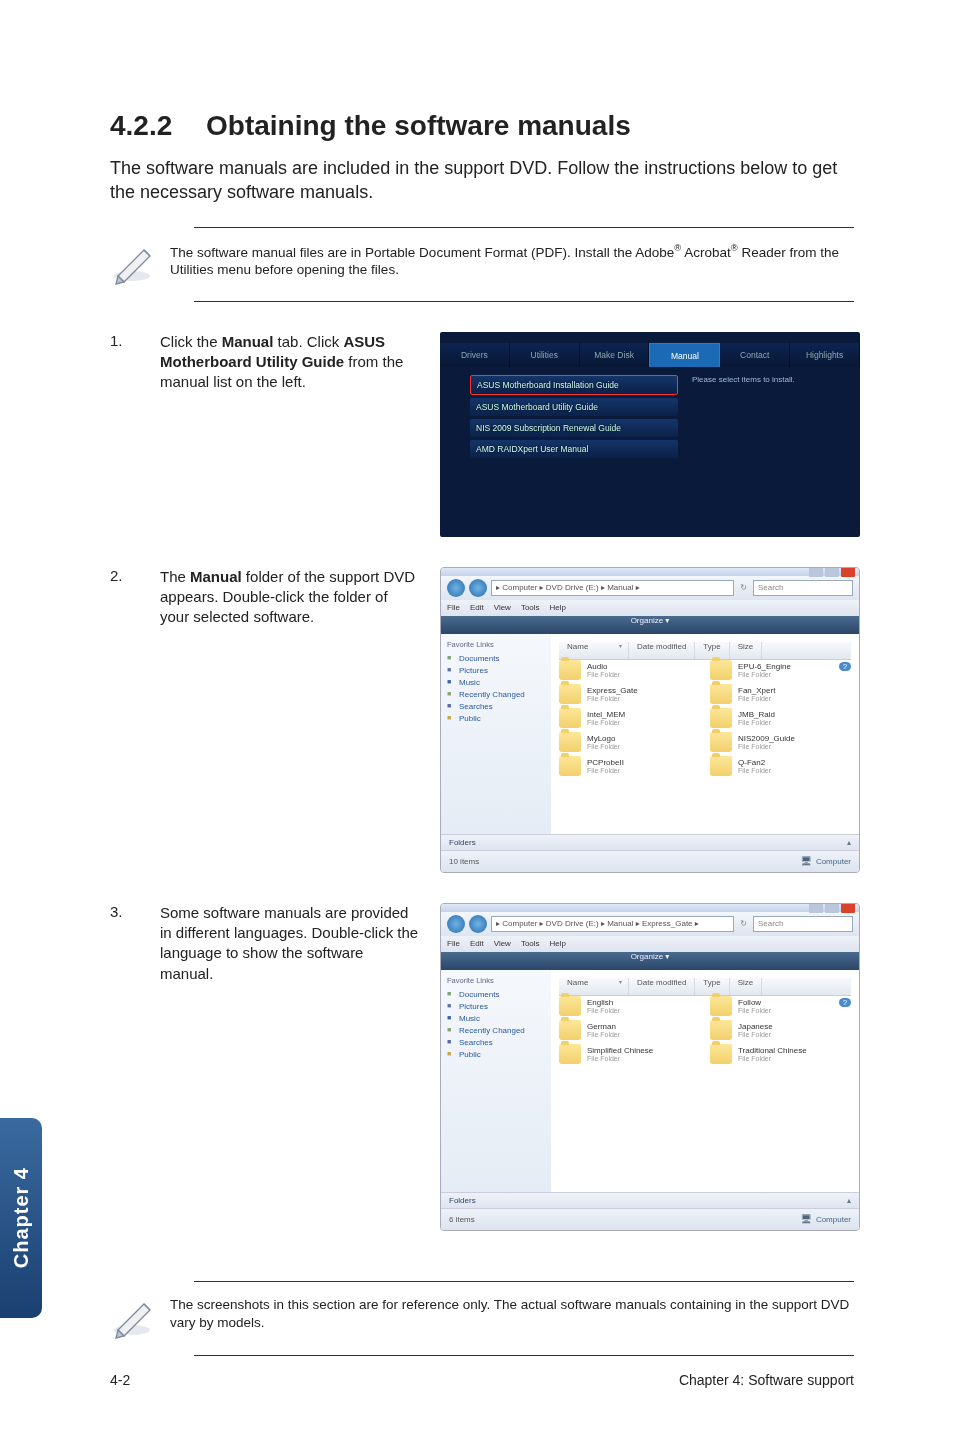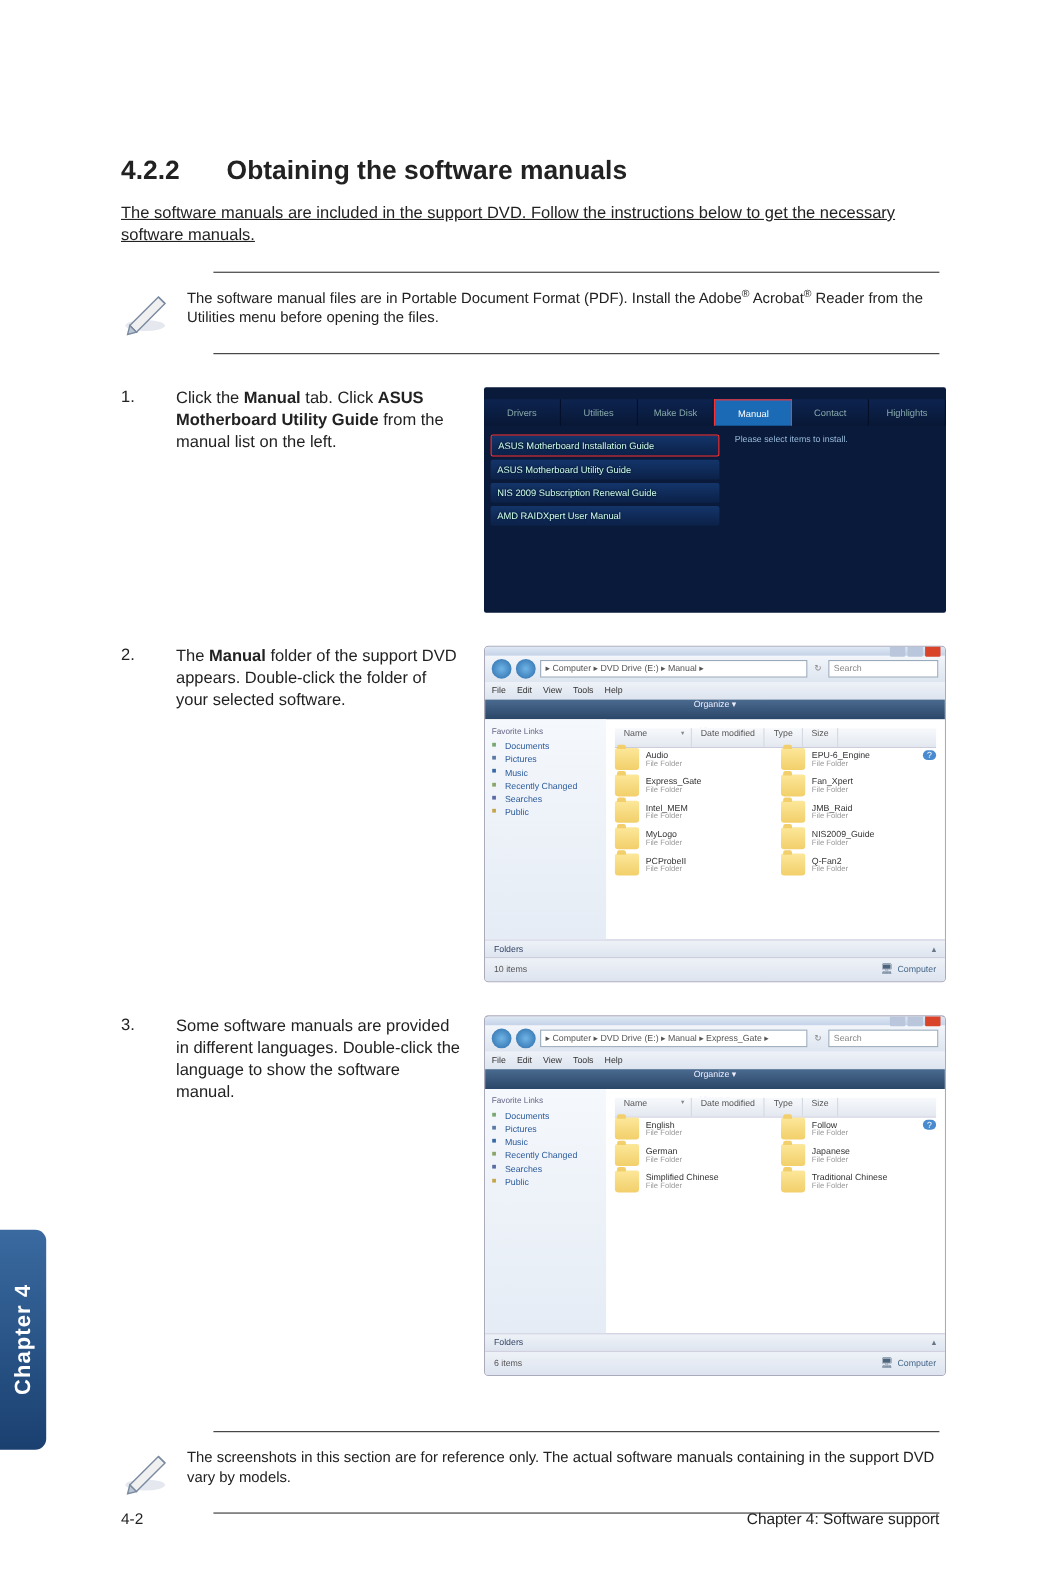--- a/index.html
+++ b/index.html
@@ -1,40 +1,40 @@
 <!DOCTYPE html>
 <html><head>
 <meta charset="utf-8">
 <style>
   * { box-sizing: border-box; margin: 0; padding: 0; }
   html, body { width: 954px; height: 1438px; background: #fff; font-family: Arial, Helvetica, sans-serif; color: #222; }
   .page { position: relative; width: 954px; height: 1438px; padding: 110px 100px 0 110px; }
-  h2.section-title { font-size: 24px; font-weight: bold; margin-bottom: 14px; margin-top: 32px; }
+  h2.section-title { font-size: 28px; font-weight: bold; margin-bottom: 14px; }
   h2.section-title .num { display: inline-block; width: 96px; }
-  p.intro { font-size: 15px; line-height: 1.35; margin-bottom: 22px; text-decoration: underline; }
+  p.intro { font-size: 18px; line-height: 1.35; margin-bottom: 22px; }
 
   .note-row { display: flex; align-items: flex-start; border-top: 1px solid #333; border-bottom: 1px solid #333; padding: 10px 0 10px 0; margin: 0 0 30px 84px; font-size: 13.5px; line-height: 1.35; }
   .note-row .pencil { width: 60px; flex: 0 0 60px; margin-left: -84px; }
   .note-row .pencil svg { width: 48px; height: 48px; }
   .note-row .note-text { flex: 1; padding-top: 4px; }
 
   .step-row { display: flex; align-items: flex-start; margin-bottom: 30px; }
   .step-row .step-num { width: 50px; flex: 0 0 50px; font-size: 15px; }
   .step-row .step-text { width: 280px; flex: 0 0 280px; font-size: 15px; line-height: 1.35; padding-right: 20px; }
   .step-row .step-img { flex: 1; }
 
   
   .shot1 { width: 420px; height: 205px; background: #0a1a3a; border-radius: 2px; position: relative; overflow: hidden; color: #fff; font-size: 9px; }
   .shot1 .tabs { display: flex; height: 24px; background: linear-gradient(#0d2450,#081735); font-size: 8.5px; margin-top: 11px; }
   .shot1 .tab { flex: 1; text-align: center; line-height: 24px; color: #8aa; border-right: 1px solid #04102a; }
   .shot1 .tab.active { background: #1a6ab5; color: #fff; border: 1px solid #ff3030; border-bottom: none; }
   .shot1 .logo-row { height: 38px; display: flex; align-items: center; justify-content: flex-end; padding-right: 18px; gap: 8px; background: linear-gradient(#091b40, #040e25); }
   .shot1 .logo-row .mb { width: 30px; height: 22px; background: #7ea; border-radius: 2px; color: #064; font-weight: bold; font-size: 10px; display:flex; align-items:center; justify-content:center; }
   .shot1 .logo-row .icn { width: 22px; height: 22px; border-radius: 11px; background: #cde; }
-  .shot1 .body { display: flex; height: calc(100% - 62px); }
+  .shot1 .body { display: flex; height: calc(100% - 62px); padding-left: 24px; }
   .shot1 .leftcol { width: 220px; padding: 8px 6px; }
   .shot1 .rightcol { flex: 1; padding: 8px; color: #9bd; font-size: 8px; }
   .shot1 .mitem { padding: 4px 6px; margin-bottom: 3px; border-radius: 2px; color: #cfe; background: linear-gradient(#14356a,#0b2148); font-size: 8.5px; text-shadow: 0 0 2px #000; }
   .shot1 .mitem.sel { border: 1px solid #ff3030; }
 
   
   .shot { width: 420px; background: #eef2f7; border: 1px solid #aab; font-size: 9px; color: #333; position: relative; border-radius: 4px; overflow: hidden; }
   .shot .titlebar { height: 8px; background: linear-gradient(#dfe8f5,#c5d3e8); position: relative; }
   .shot .titlebar .wbtns { position:absolute; right:4px; top:-1px; display:flex; gap:2px;}
   .shot .titlebar .wbtns span{ width:14px; height:10px; background:#b9c6db; border-radius:1px; display:inline-block;}

